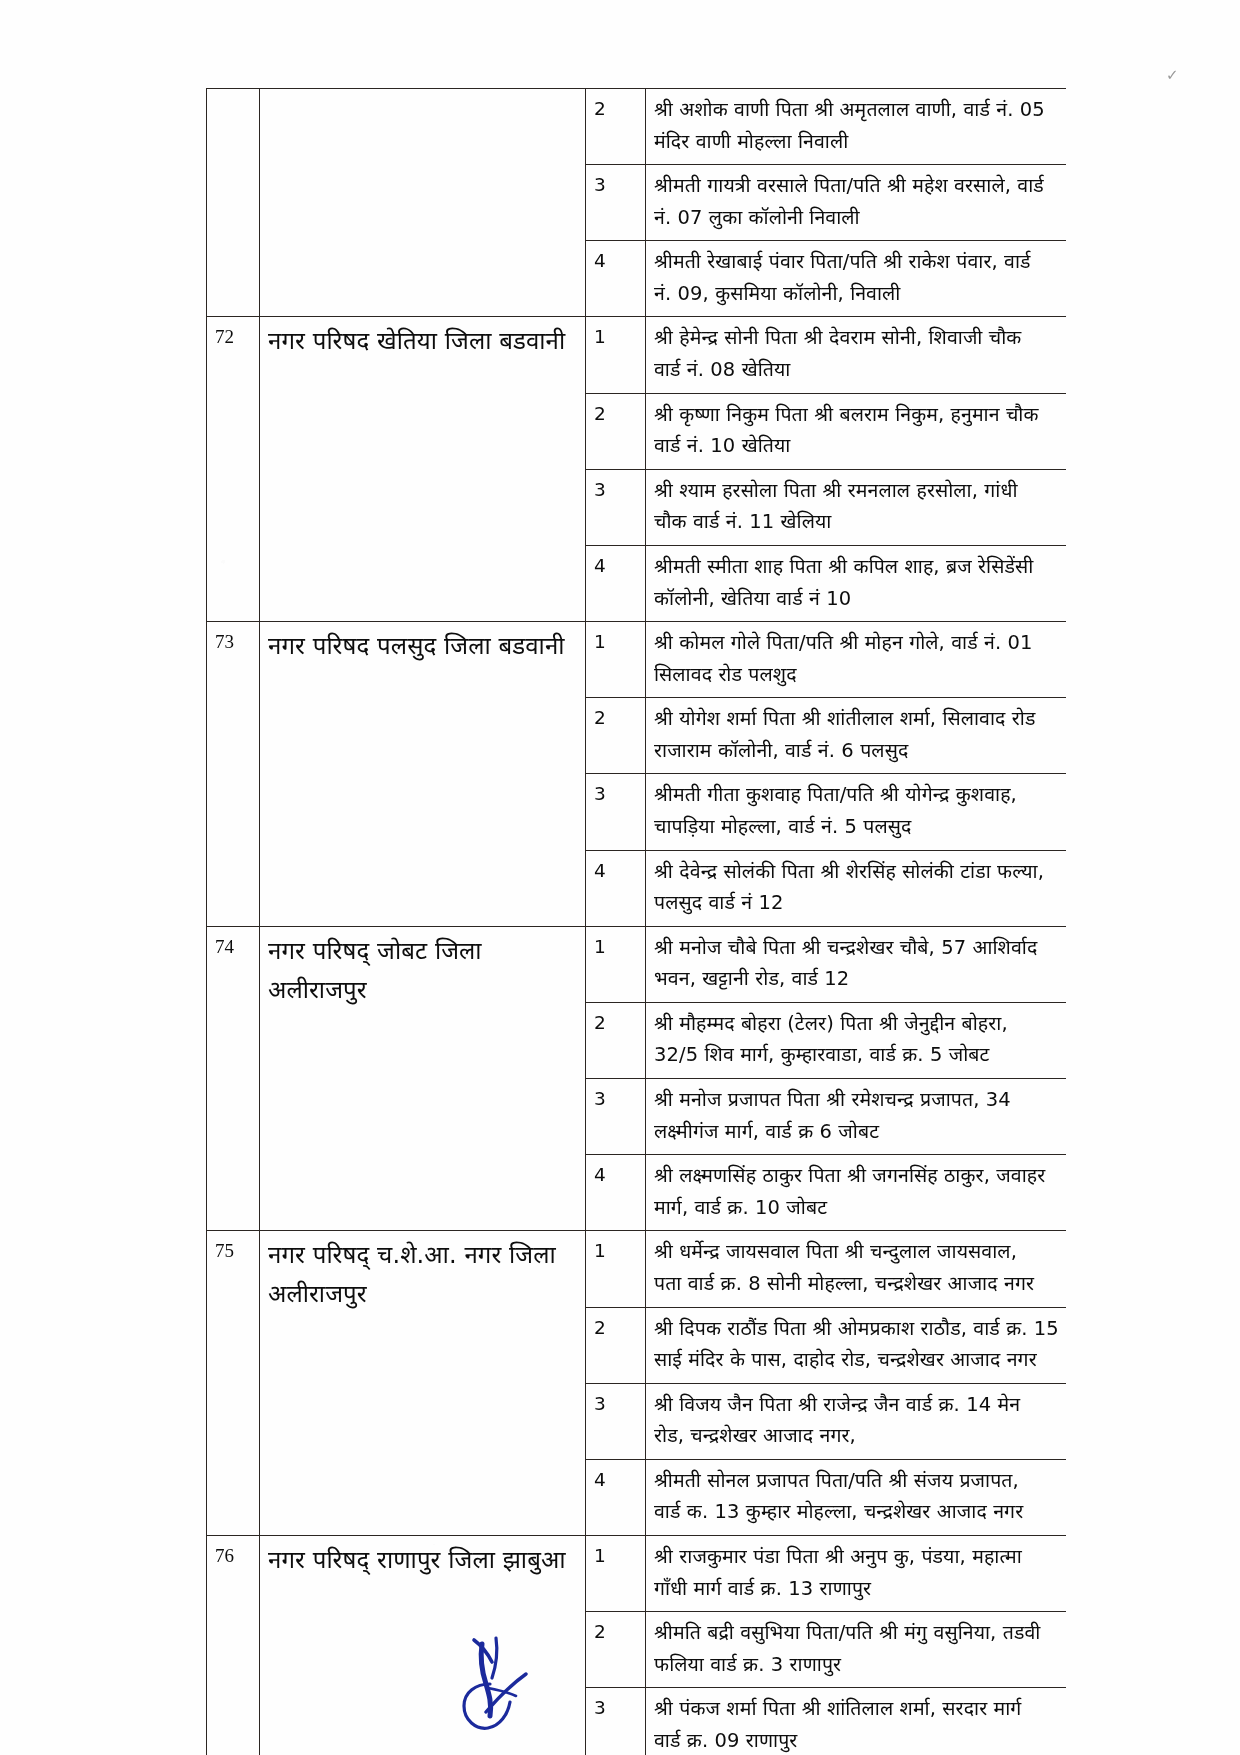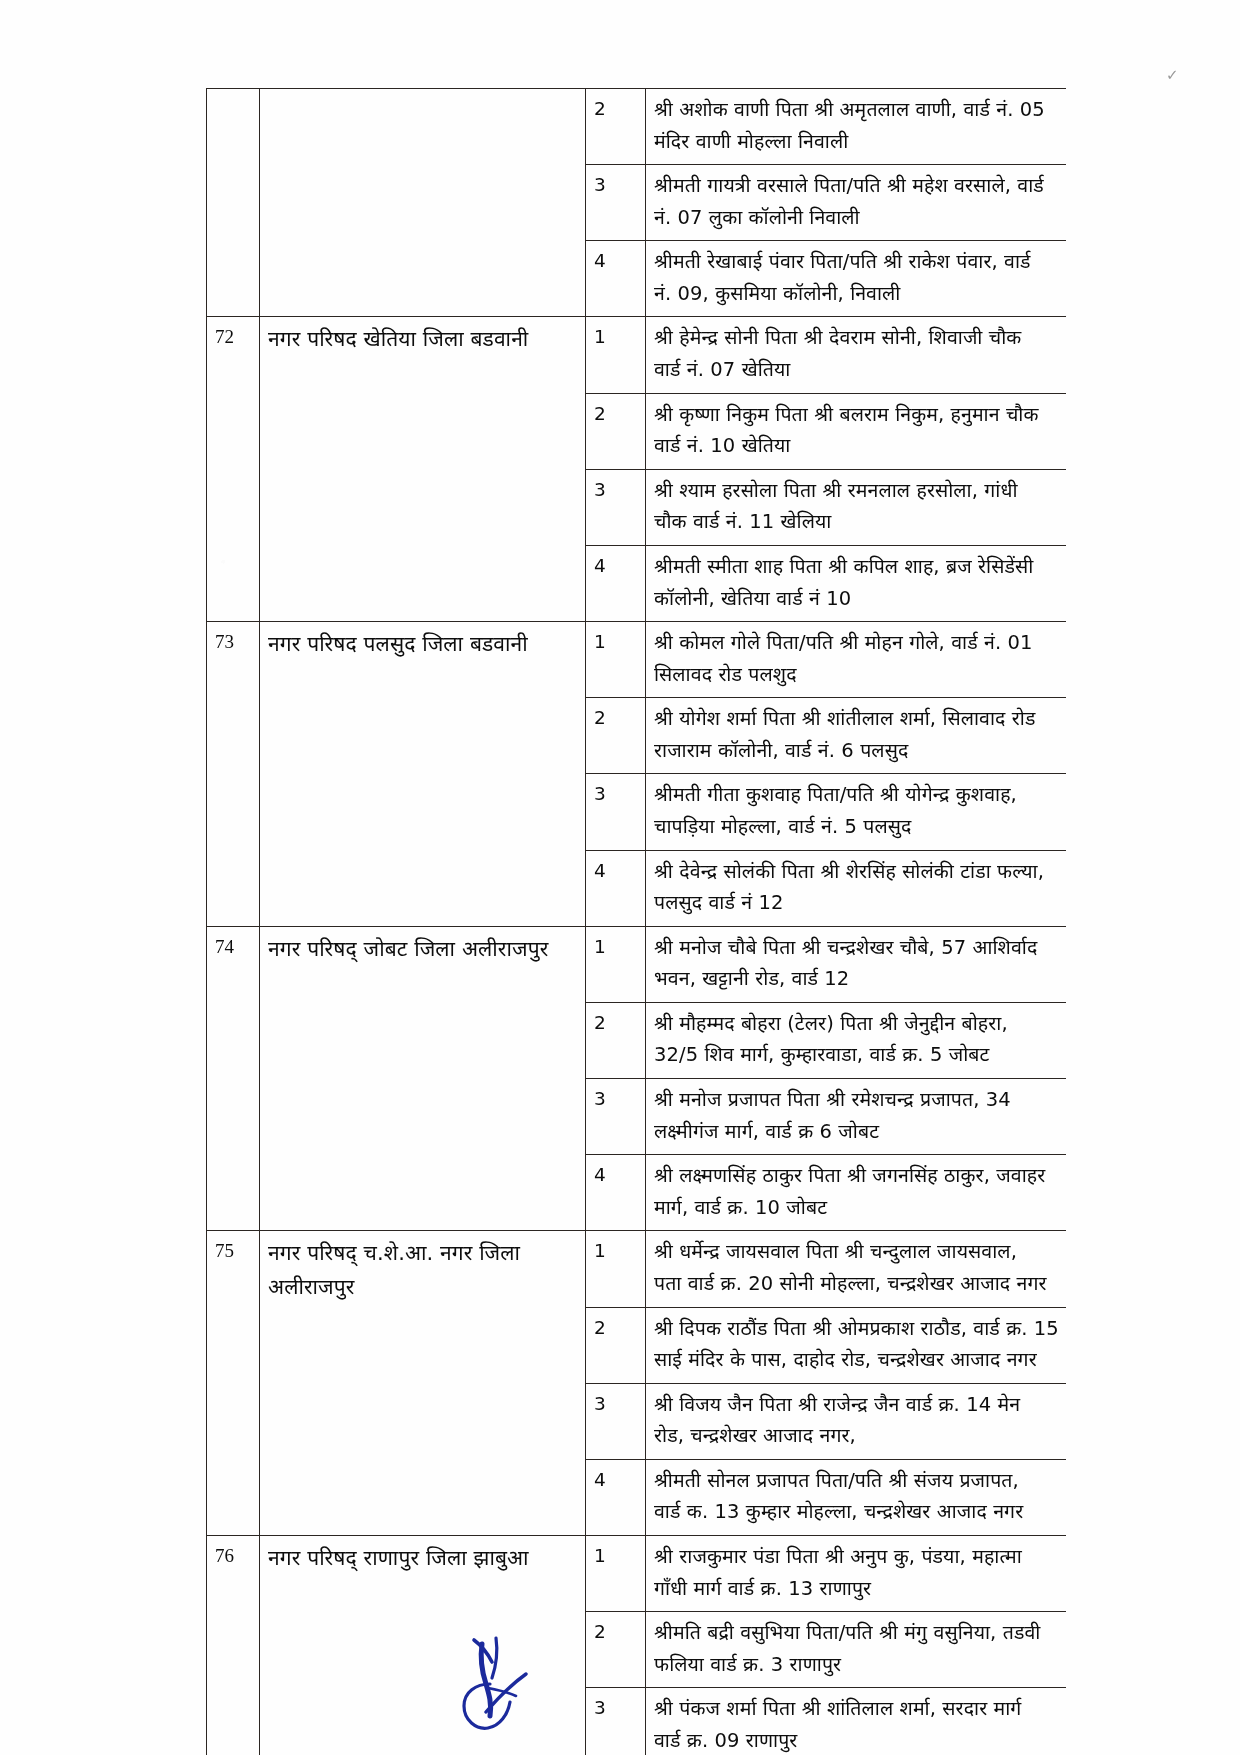--- a/index.html
+++ b/index.html
@@ -69,21 +69,21 @@
 
   td.sn {
     text-align: left;
     font-size: 19px;
     padding-left: 7px;
     padding-top: 7px;
     white-space: nowrap;
     font-family: Liberation Serif, serif;
   }
   td.body {
-    font-size: 21px;
+    font-size: 24px;
     padding-top: 7px;
     padding-left: 10px;
   }
   td.idx {
     font-size: 18.5px;
     text-align: left;
     padding-left: 9px;
     padding-top: 7px;
   }
   td.txt {
@@ -159,21 +159,21 @@
               <span class="l">श्रीमती रेखाबाई पंवार पिता/पति श्री राकेश पंवार, वार्ड</span>
               <span class="l">नं. 09, कुसमिया कॉलोनी, निवाली</span>
             </td>
           </tr>
           <tr>
             <td class="sn" rowspan="4">72</td>
             <td class="body" rowspan="4">नगर परिषद खेतिया जिला बडवानी</td>
             <td class="idx">1</td>
             <td class="txt">
               <span class="l">श्री हेमेन्द्र सोनी पिता श्री देवराम सोनी, शिवाजी चौक</span>
-              <span class="l">वार्ड नं. 07 खेतिया</span>
+              <span class="l">वार्ड नं. 08 खेतिया</span>
             </td>
           </tr>
           <tr>
             <td class="idx">2</td>
             <td class="txt">
               <span class="l">श्री कृष्णा निकुम पिता श्री बलराम निकुम, हनुमान चौक</span>
               <span class="l">वार्ड नं. 10 खेतिया</span>
             </td>
           </tr>
           <tr>
@@ -249,21 +249,21 @@
               <span class="l">श्री लक्ष्मणसिंह ठाकुर पिता श्री जगनसिंह ठाकुर, जवाहर</span>
               <span class="l">मार्ग, वार्ड क्र. 10 जोबट</span>
             </td>
           </tr>
           <tr>
             <td class="sn" rowspan="4">75</td>
             <td class="body" rowspan="4">नगर परिषद् च.शे.आ. नगर जिला अलीराजपुर</td>
             <td class="idx">1</td>
             <td class="txt">
               <span class="l">श्री धर्मेन्द्र जायसवाल पिता श्री चन्दुलाल जायसवाल,</span>
-              <span class="l">पता वार्ड क्र. 20 सोनी मोहल्ला, चन्द्रशेखर आजाद नगर</span>
+              <span class="l">पता वार्ड क्र. 8 सोनी मोहल्ला, चन्द्रशेखर आजाद नगर</span>
             </td>
           </tr>
           <tr>
             <td class="idx">2</td>
             <td class="txt">
               <span class="l">श्री दिपक राठौंड पिता श्री ओमप्रकाश राठौड, वार्ड क्र. 15</span>
               <span class="l">साई मंदिर के पास, दाहोद रोड, चन्द्रशेखर आजाद नगर</span>
             </td>
           </tr>
           <tr>

